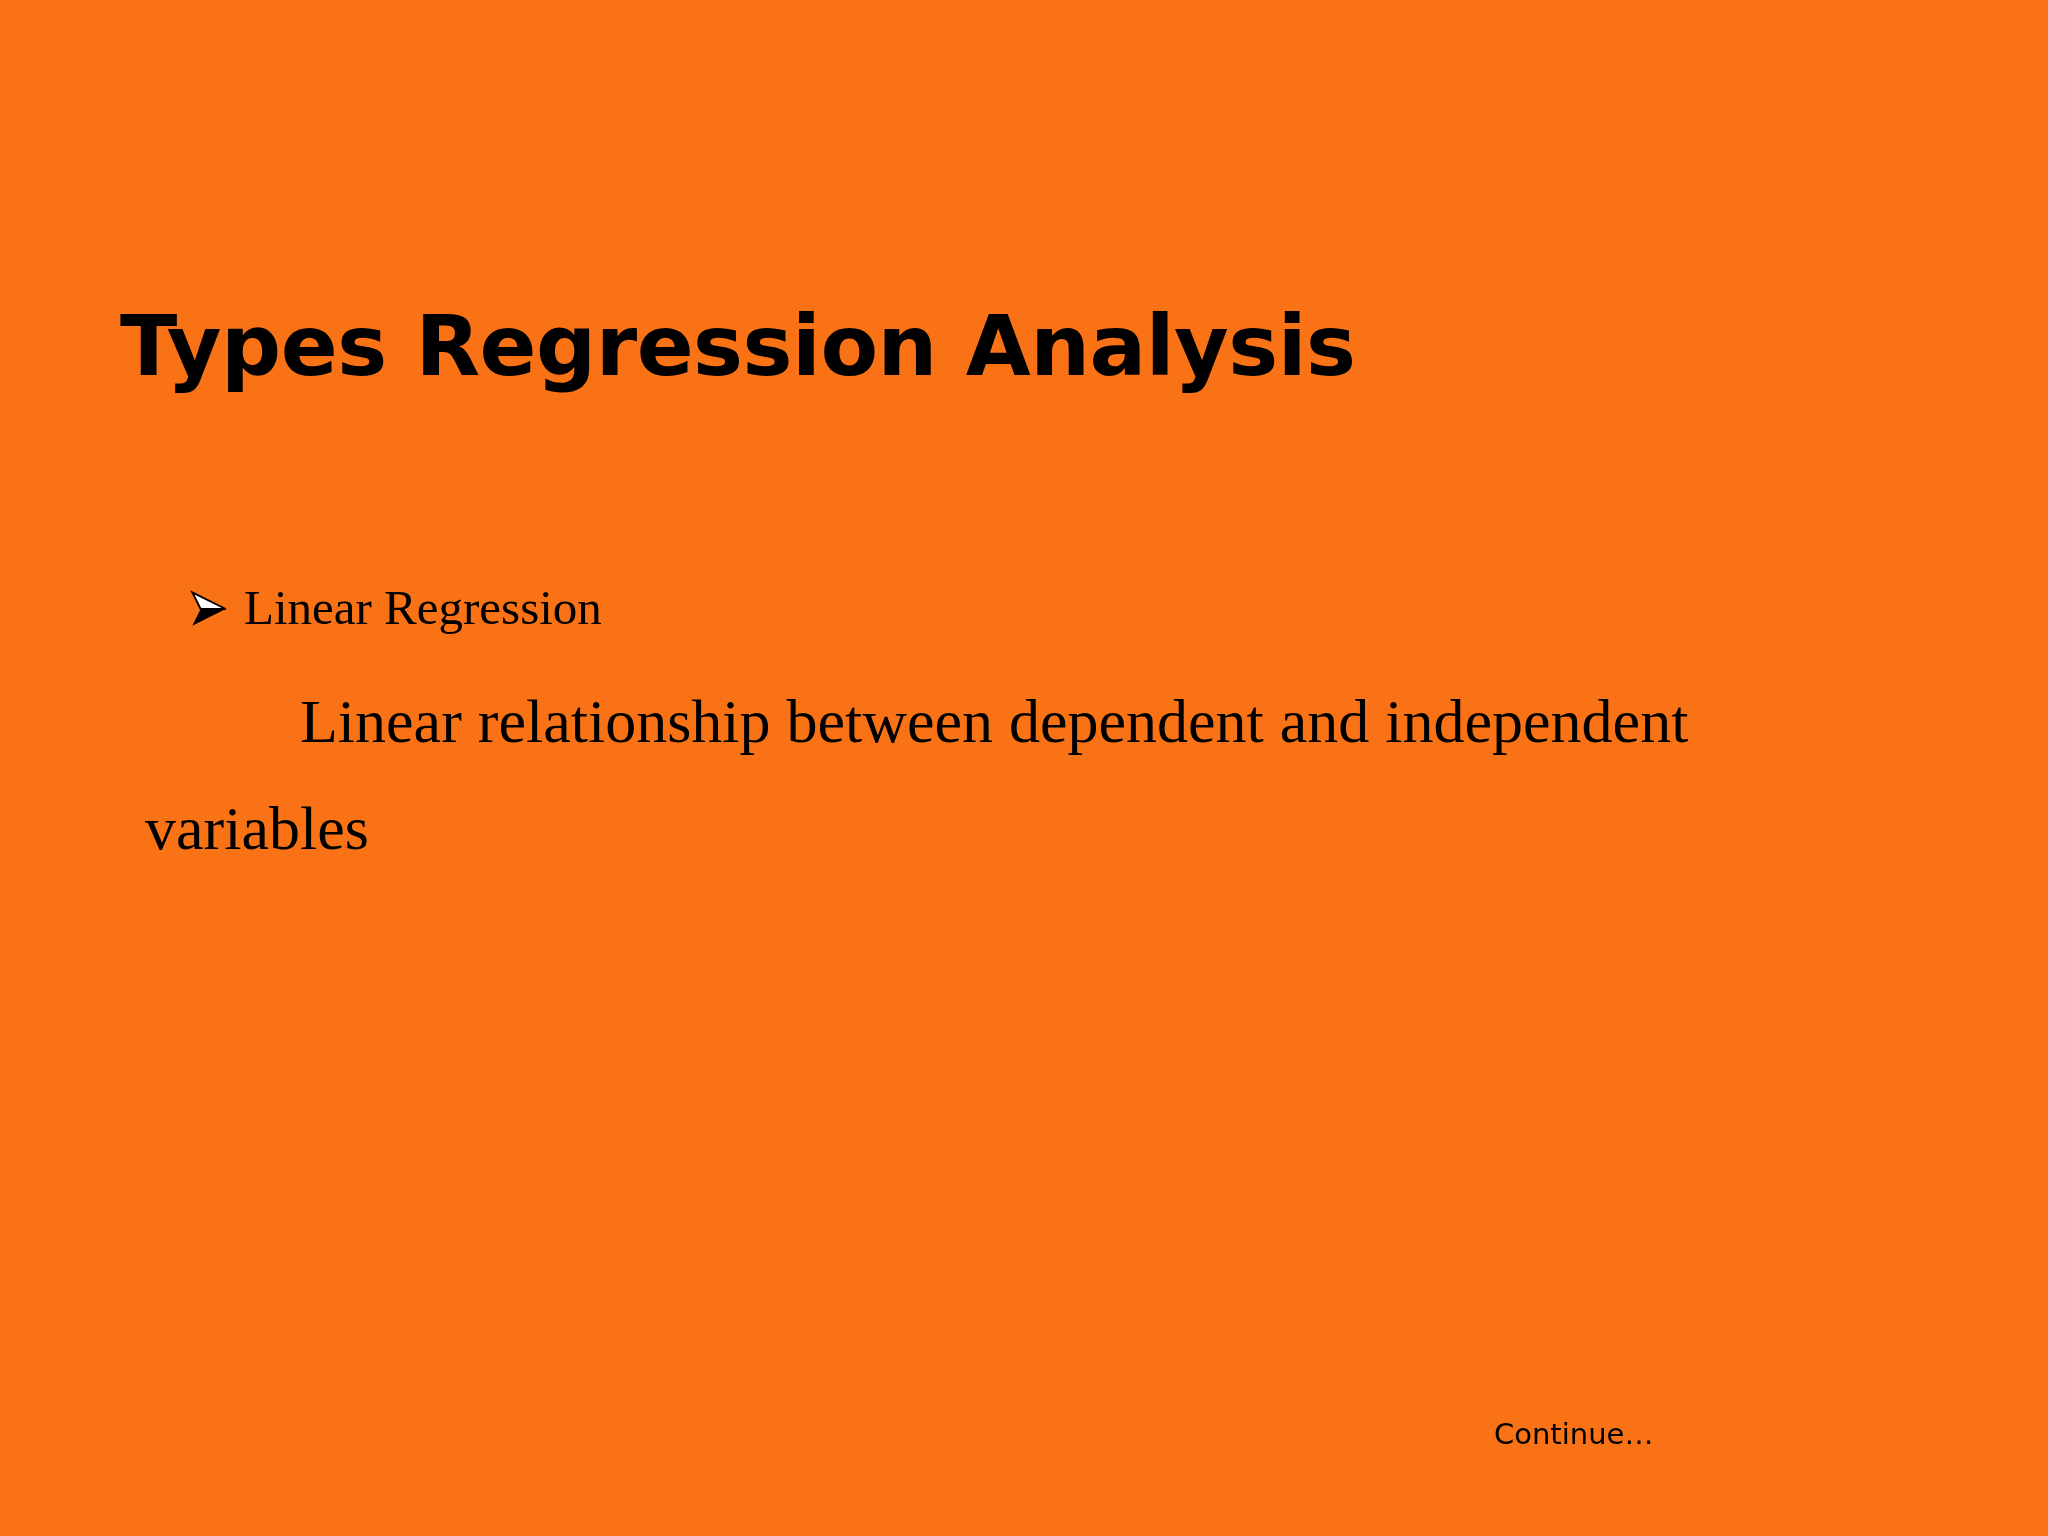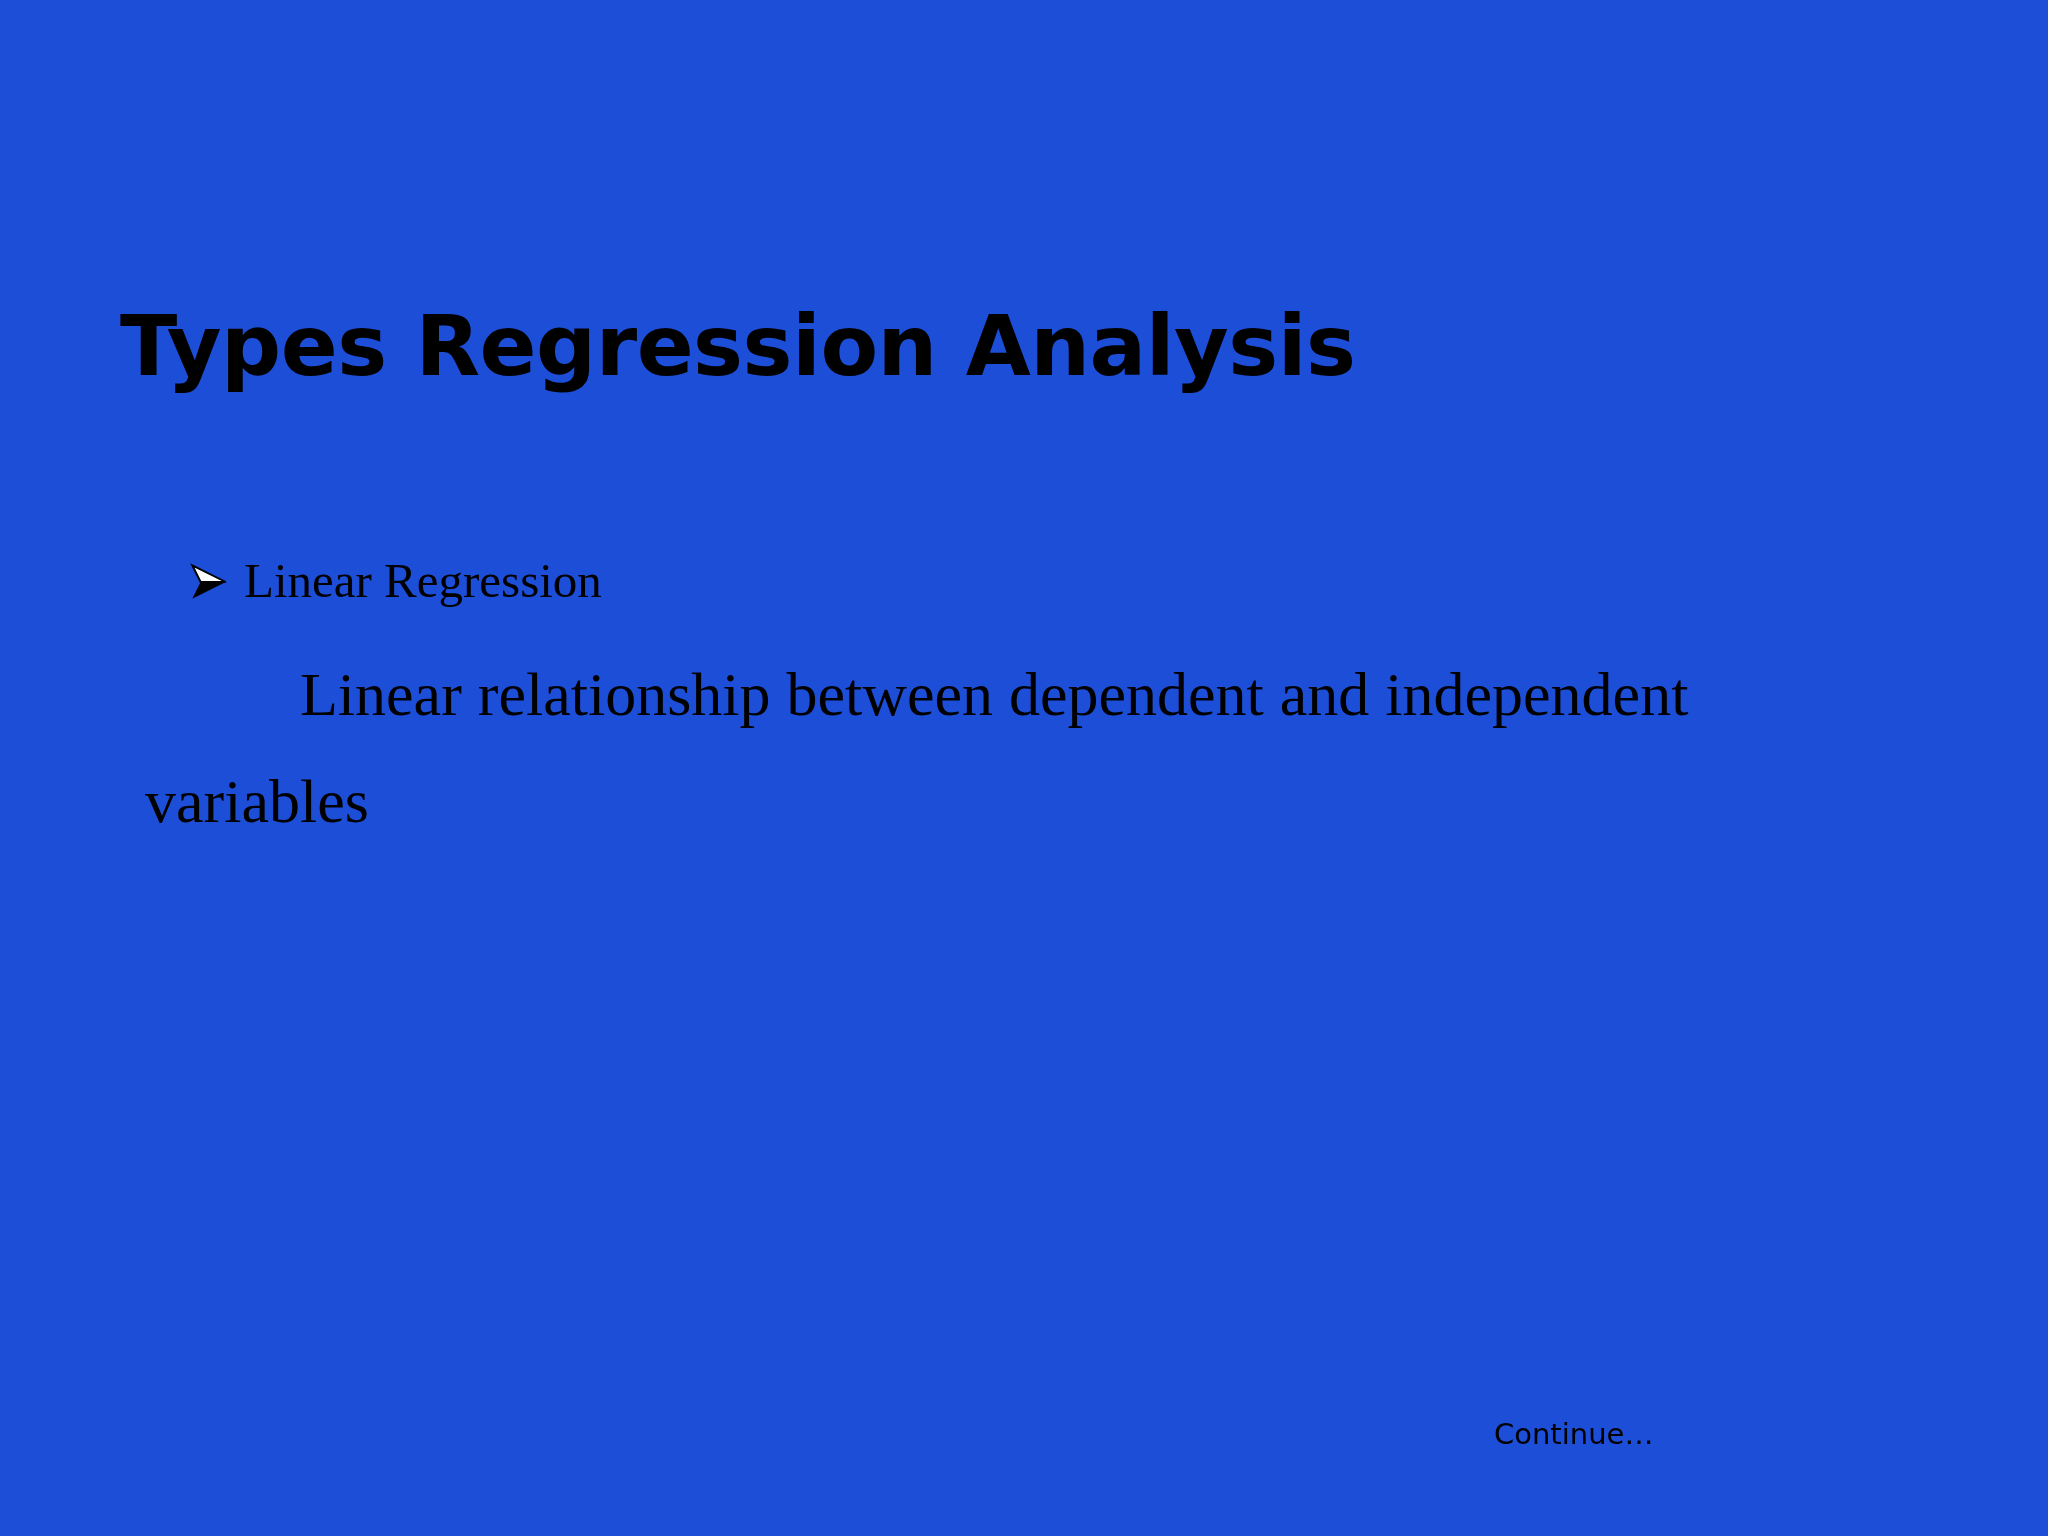--- a/index.html
+++ b/index.html
@@ -13,21 +13,21 @@
     overflow: hidden;
     font-family: "Liberation Serif", "DejaVu Serif", serif;
     color: #000000;
     -webkit-font-smoothing: antialiased;
   }
 
   .slide {
     position: relative;
     width: 2048px;
     height: 1536px;
-    background: #1d4ed8;
+    background: #f97316;
   }
 
   
   .slide-title {
     position: absolute;
     left: 120px;
     top: 248px;
     width: 1700px;
     font-family: "DejaVu Sans", "Liberation Sans", sans-serif;
     font-weight: bold;
@@ -71,20 +71,21 @@
   .bullet-arrow svg {
     position: absolute;
     left: 0;
     top: -34px;
     width: 38px;
     height: 38px;
     display: block;
   }
   .bullet-label {
     display: inline-block;
+    margin-top: 27px;
   }
 
   
   .bullet-desc {
     display: block;
     margin-top: 36px;
     margin-left: -45px;
     font-size: 62px;
     line-height: 1.72;
     text-indent: 155px;

